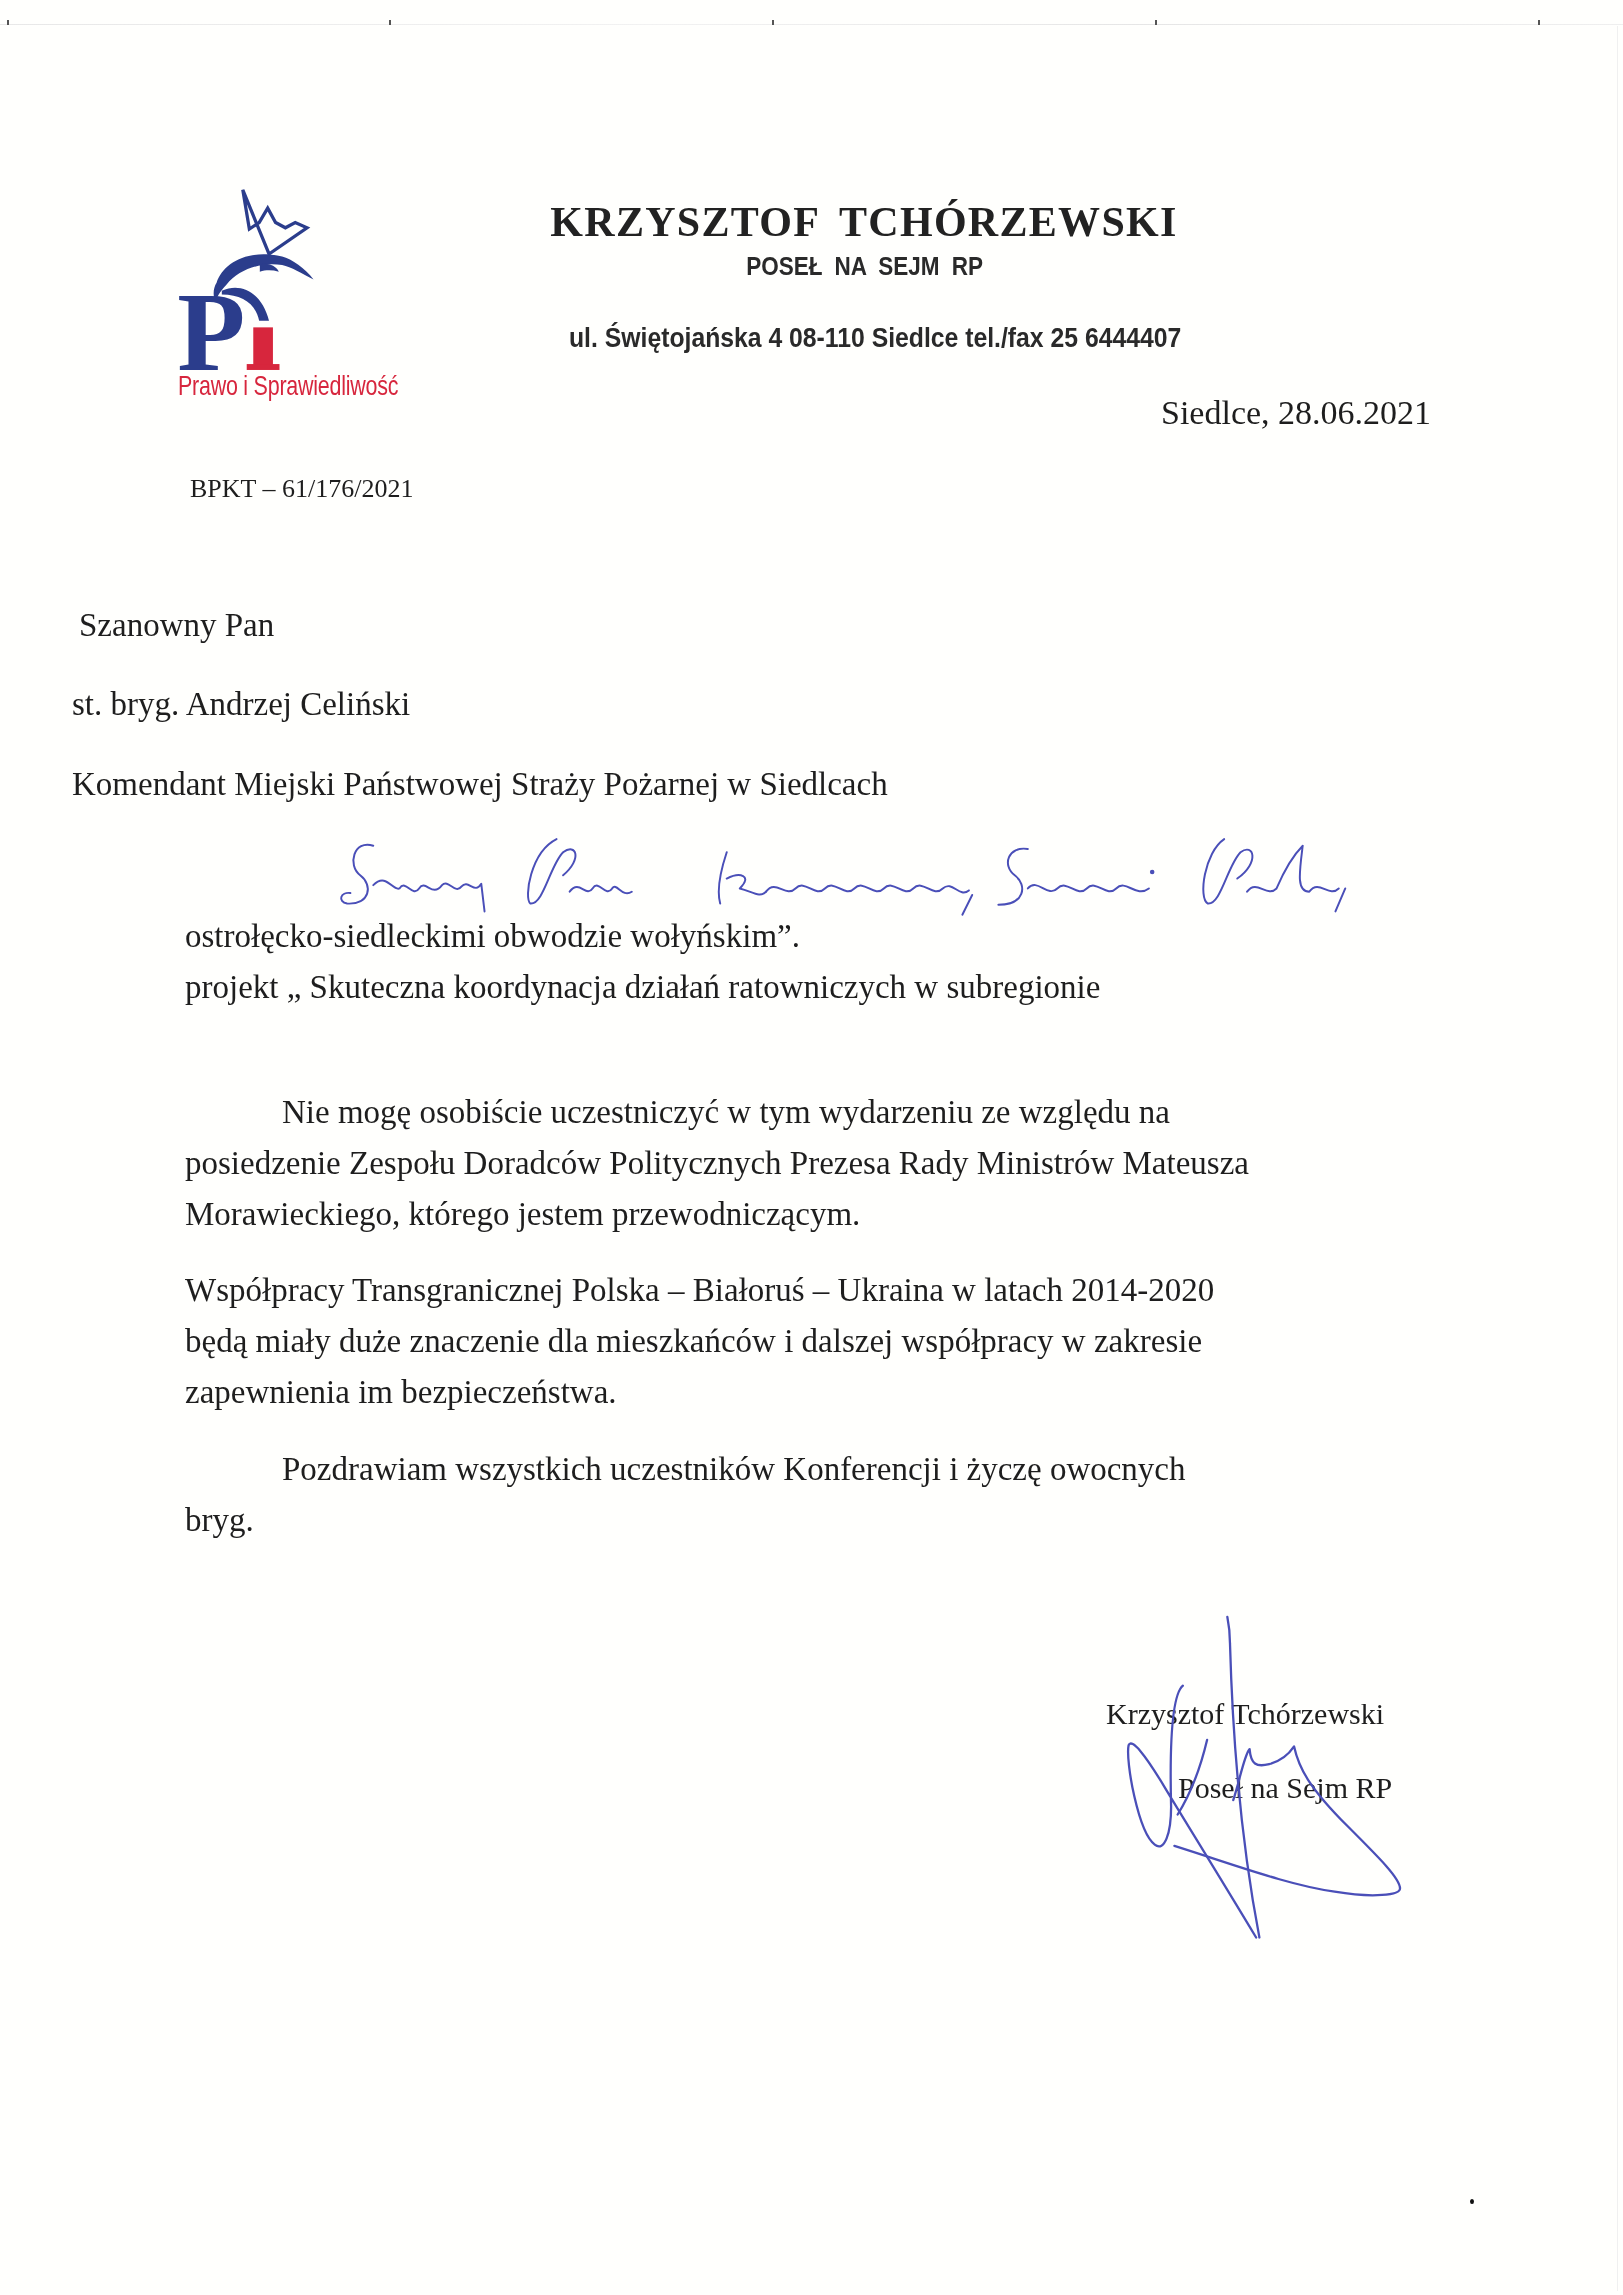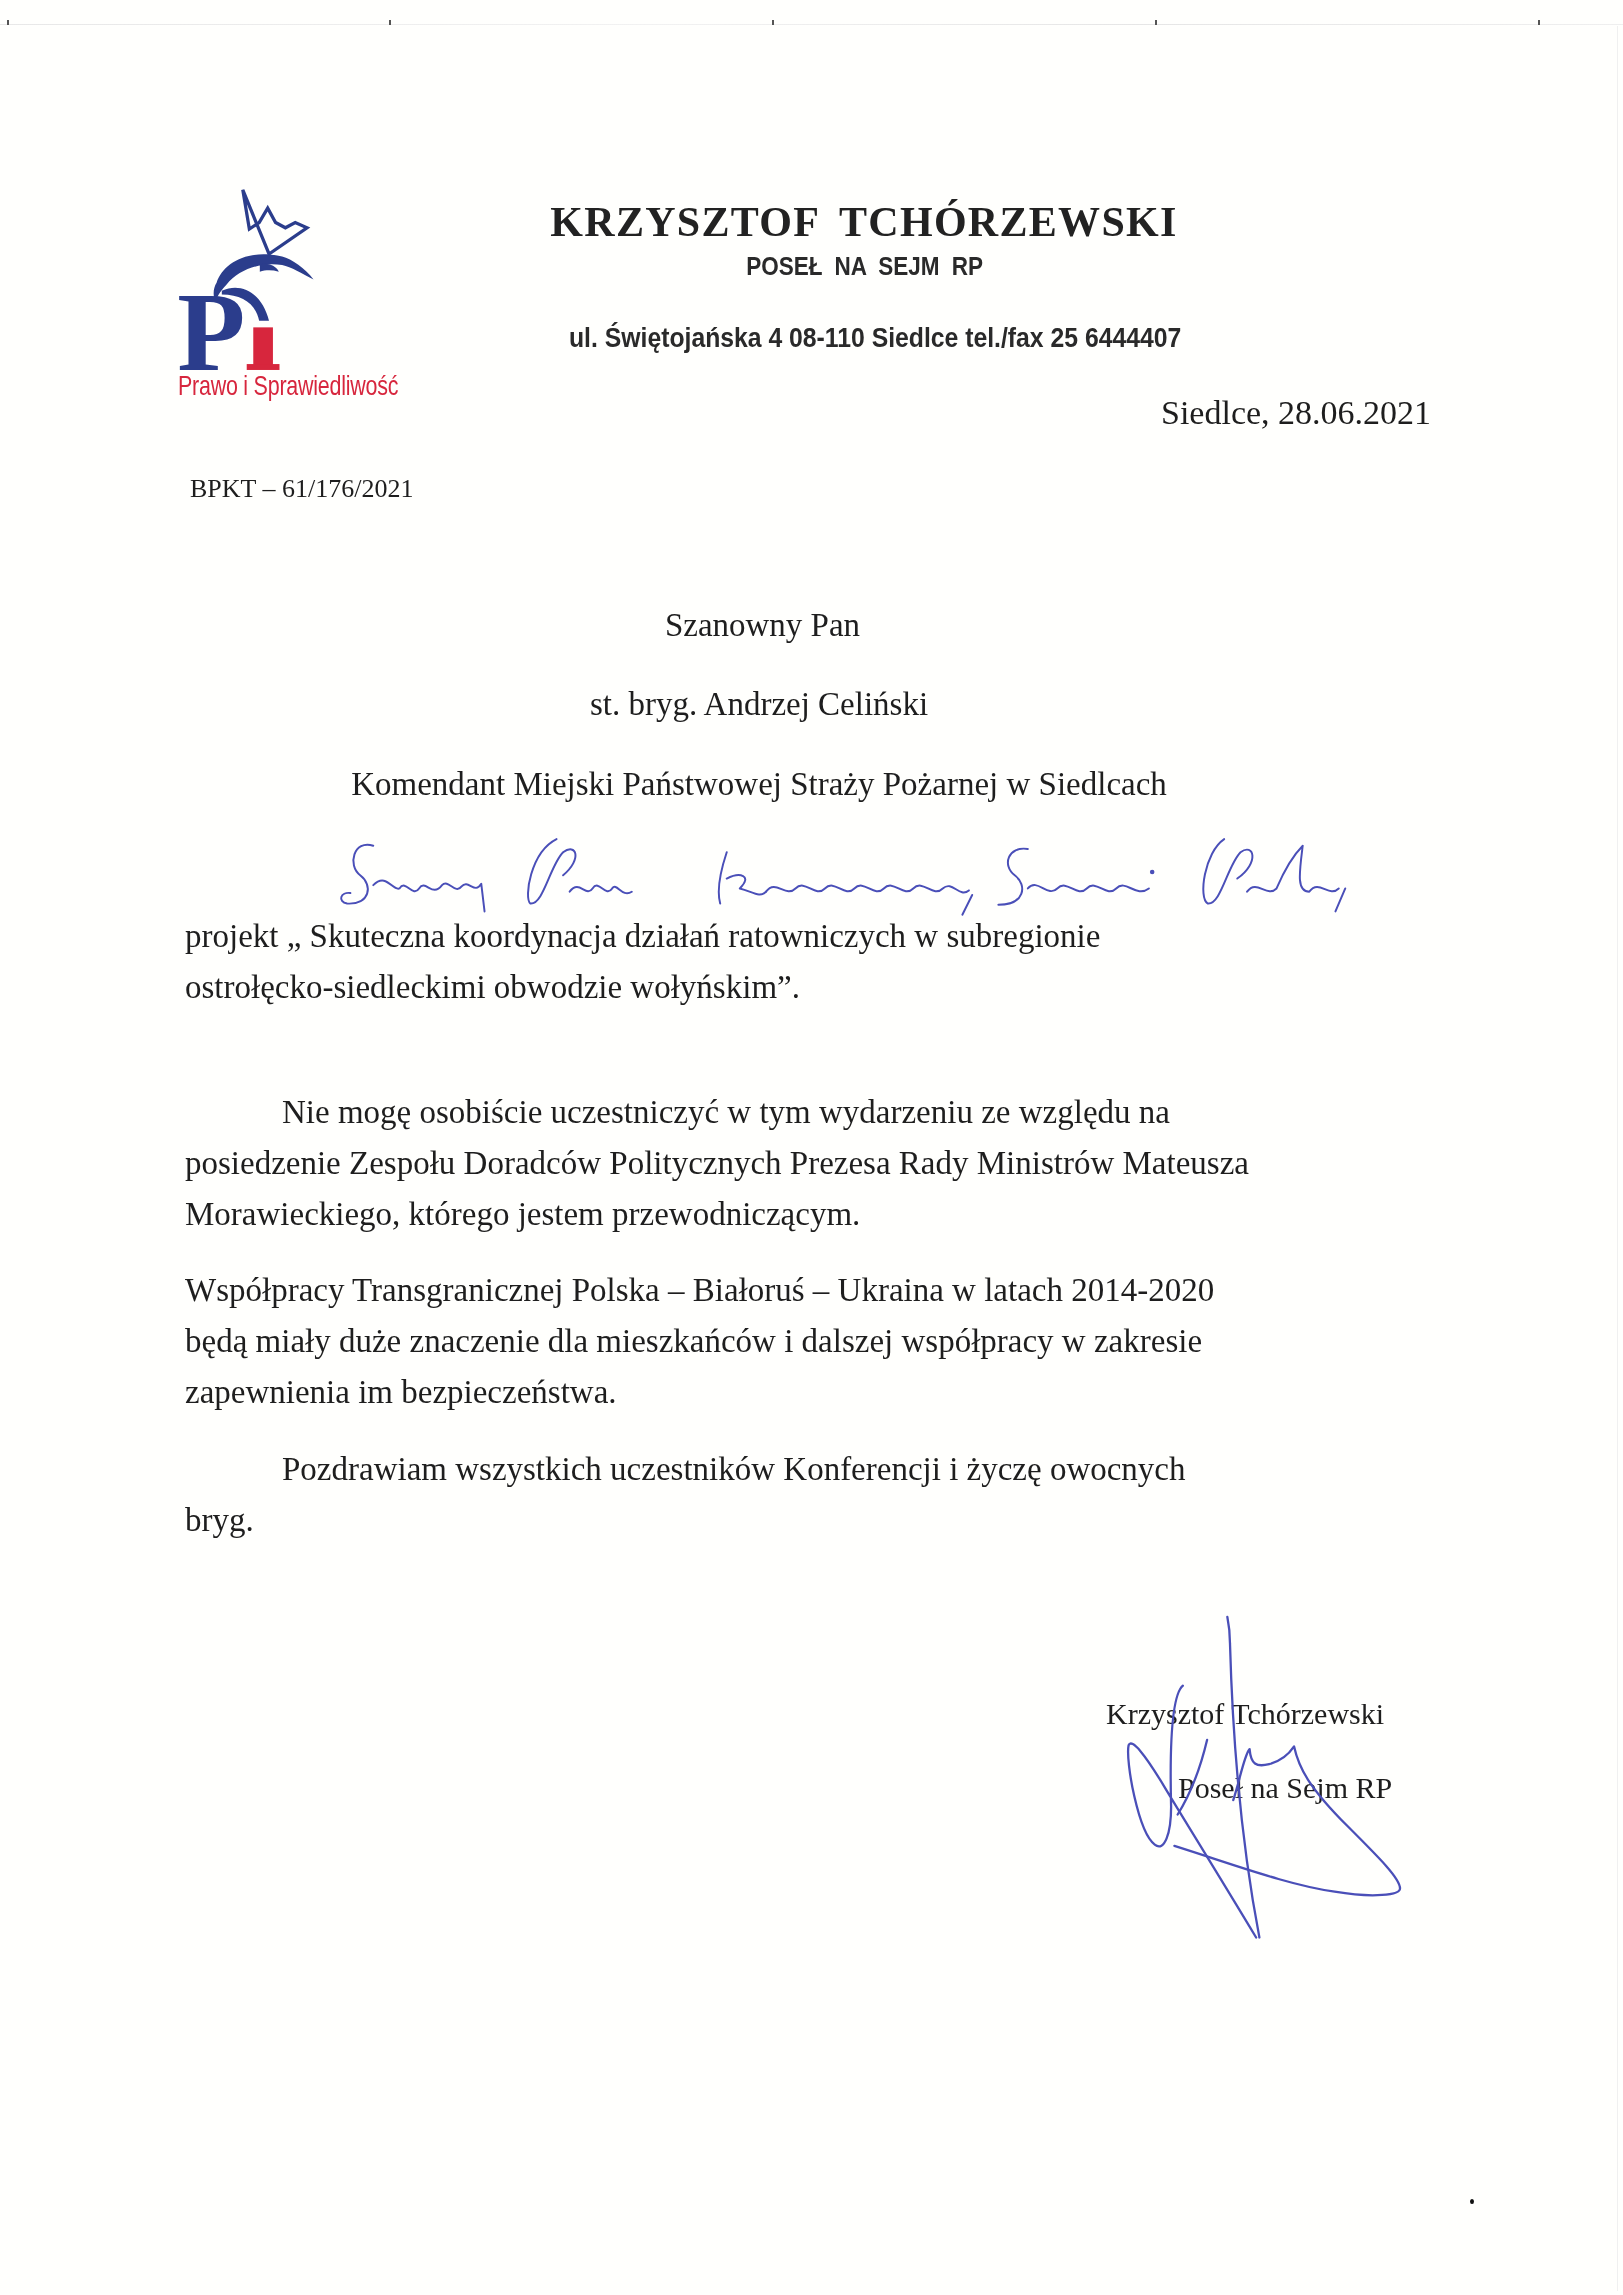--- a/index.html
+++ b/index.html
@@ -57,21 +57,21 @@
     .hdr-address {
       left: 569px; top: 322px; white-space: nowrap;
       font-family: "Liberation Sans", "DejaVu Sans", sans-serif; font-weight: bold;
       font-size: 27.5px; color: #2a2a2a; transform: scaleX(0.9); transform-origin: left top;
     }
 
     .date { left: 1161px; top: 394px; font-size: 34px; white-space: nowrap; }
     .ref  { left: 190px; top: 457px; font-size: 26px; white-space: nowrap; margin-top: 17px; }
 
     .addressee {
-      left: 0; width: 1446px; text-align: center; font-size: 33px; white-space: nowrap;
+      left: 0; width: 1446px; text-align: left; font-size: 33px; white-space: nowrap;
     }
     .addr-1 { top: 607px; padding-left: 79px; box-sizing: border-box; }
     .addr-2 { top: 686px; padding-left: 72px; box-sizing: border-box; }
     .addr-3 { top: 766px; padding-left: 72px; box-sizing: border-box; }
 
     
     .handwriting {
       left: 334px; top: 826px; width: 1152px; height: 92px;
     }
     .handwriting svg { width: 100%; height: 100%; }
@@ -157,22 +157,22 @@
       <circle cx="1250" cy="70" r="2" fill="#4a4fb8"></circle>
 
       <path d="M1360 20 C1330 40 1320 110 1335 118 C1355 120 1365 60 1385 40 C1405 25 1415 55 1380 80"></path>
       <path d="M1395 100 C1410 80 1425 110 1440 95 C1455 60 1470 40 1480 30 C1475 70 1470 100 1490 100 C1505 80 1520 110 1535 95"></path>
       <path d="M1545 95 L1530 130"></path>
     </g>
   </svg>
 </div>
 
 <div class="abs body-text para-1">
+  <span class="line">ostrołęcko-siedleckimi obwodzie wołyńskim”.</span>
   <span class="line">projekt „ Skuteczna koordynacja działań ratowniczych w subregionie</span>
-  <span class="line">ostrołęcko-siedleckimi obwodzie wołyńskim”.</span>
 </div>
 
 <div class="abs body-text para-2">
   <span class="line"><span class="indent"></span><span>Nie mogę osobiście uczestniczyć w tym wydarzeniu ze względu na</span></span>
   <span class="line">posiedzenie Zespołu Doradców Politycznych Prezesa Rady Ministrów Mateusza</span>
   <span class="line">Morawieckiego, którego jestem przewodniczącym.</span>
 </div>
 
 <div class="abs body-text para-3">
   <span class="line">Współpracy Transgranicznej Polska – Białoruś – Ukraina w latach 2014-2020</span>

